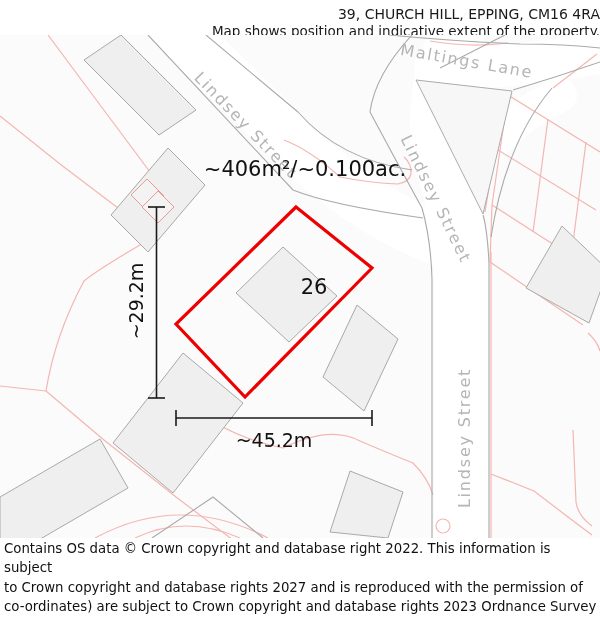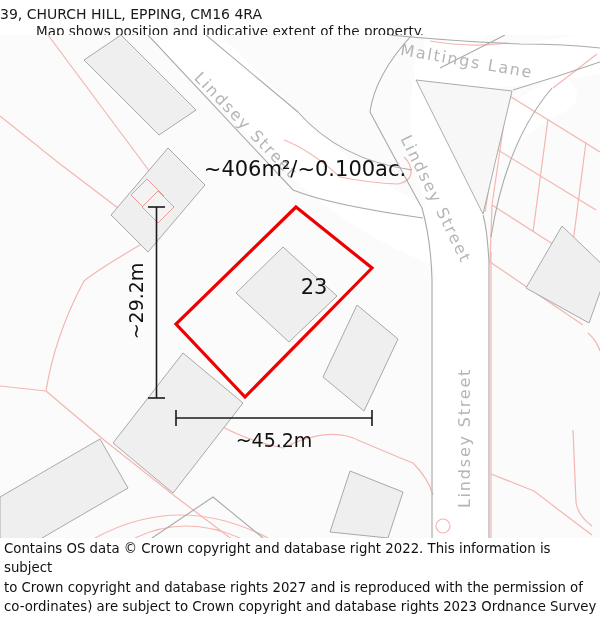--- a/index.html
+++ b/index.html
@@ -1,18 +1,18 @@
 <!DOCTYPE html>
 <html><head>
 <meta charset="utf-8">
 <style>
   html,body{margin:0;padding:0;background:#fff;}
   #page{position:relative;width:600px;height:625px;background:#fff;overflow:hidden;
         font-family:"DejaVu Sans","Liberation Sans",sans-serif;}
-  .title-block{position:absolute;top:5px;left:0;width:600px;text-align:left;color:#1a1a1a;}
+  .title-block{position:absolute;top:5px;left:0;width:600px;text-align:right;color:#1a1a1a;}
   .title-line1{font-size:14px;line-height:18px;}
   .title-line2{font-size:13.5px;line-height:17px;padding-left:36px;}
   #map{position:absolute;top:35px;left:0;width:600px;height:503px;}
   #map svg{position:absolute;top:0;left:0;}
   .maplabel{position:absolute;white-space:nowrap;}
   .street{color:#b5b5b5;font-size:16px;letter-spacing:1.8px;}
   .black-label{color:#111;}
   .area-label{font-size:21px;margin-left:32px;}
   .num-label{font-size:21px;}
   .dim-label{font-size:19px;}
@@ -109,21 +109,21 @@
         <path d="M372,410 L372,426"></path>
       </g>
     </svg>
 
     <div class="maplabel street" style="left:246px;top:90px;transform:translate(-50%,-50%) rotate(46deg);">Lindsey Street</div>
     <div class="maplabel street" style="left:436px;top:164px;transform:translate(-50%,-50%) rotate(64deg);">Lindsey Street</div>
     <div class="maplabel street" style="left:464px;top:403px;transform:translate(-50%,-50%) rotate(-90deg);">Lindsey Street</div>
     <div class="maplabel street" style="left:467px;top:26px;transform:translate(-50%,-50%) rotate(10deg);">Maltings Lane</div>
 
     <div class="maplabel black-label area-label" style="left:273px;top:134px;transform:translate(-50%,-50%);">~406m²/~0.100ac.</div>
-    <div class="maplabel black-label num-label" style="left:314px;top:252px;transform:translate(-50%,-50%);">23</div>
+    <div class="maplabel black-label num-label" style="left:314px;top:252px;transform:translate(-50%,-50%);">26</div>
     <div class="maplabel black-label dim-label" style="left:136px;top:266px;transform:translate(-50%,-50%) rotate(-90deg);">~29.2m</div>
     <div class="maplabel black-label dim-label" style="left:274px;top:405px;transform:translate(-50%,-50%);">~45.2m</div>
   </div>
 
   <div class="footer">
     <div>Contains OS data © Crown copyright and database right 2022. This information is subject</div>
     <div>to Crown copyright and database rights 2027 and is reproduced with the permission of</div>
     <div>co-ordinates) are subject to Crown copyright and database rights 2023 Ordnance Survey</div>
 
   </div>

